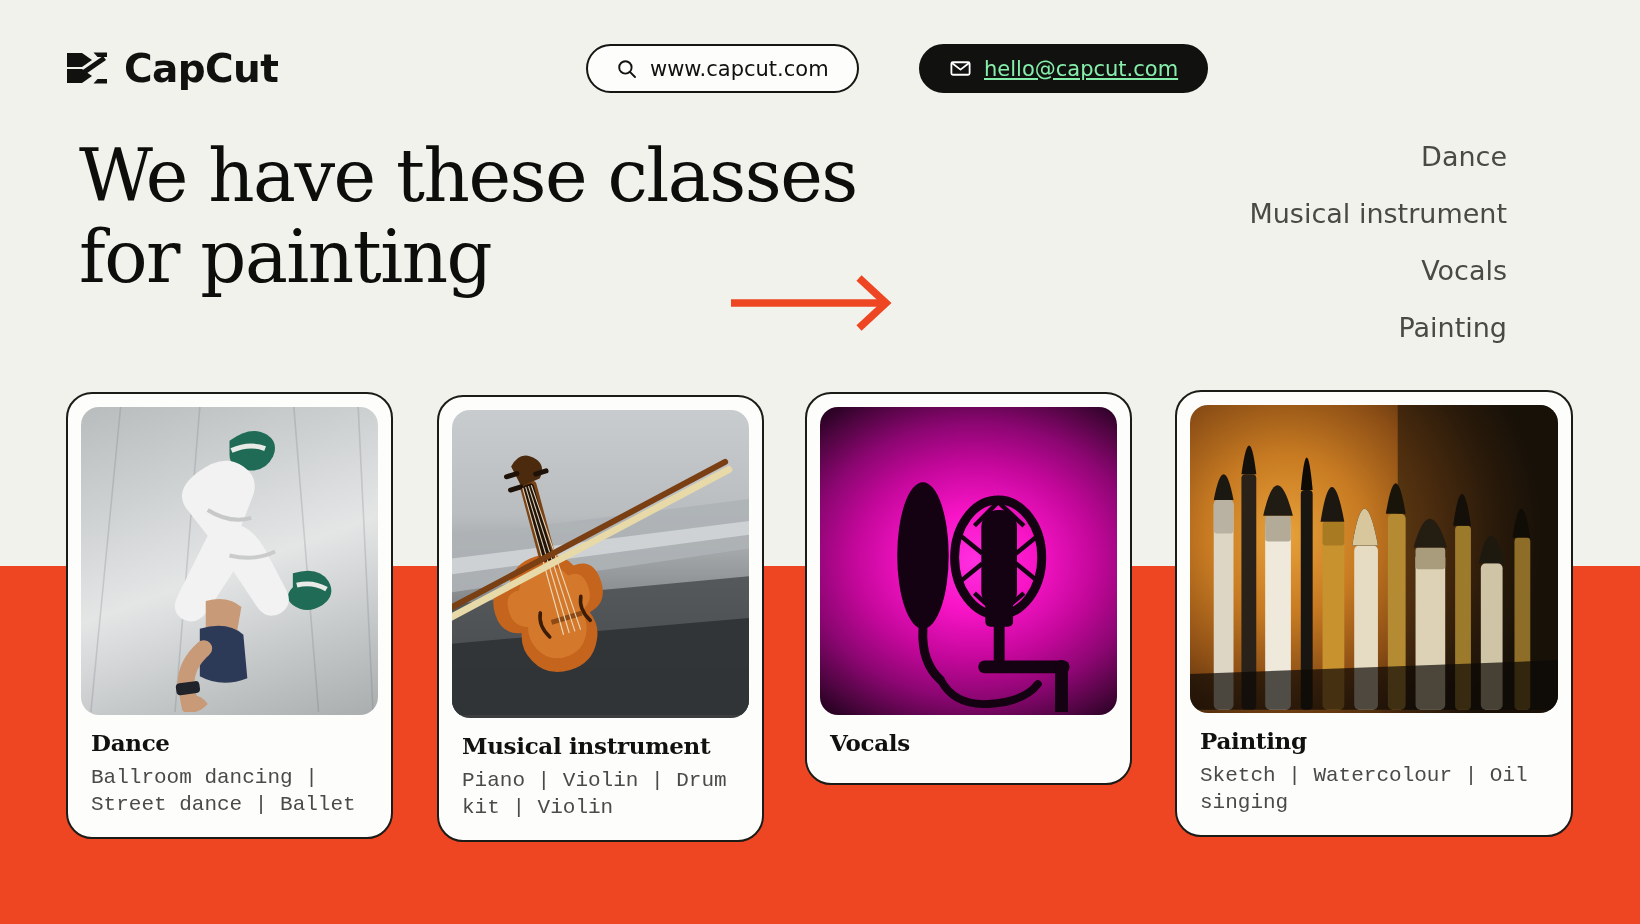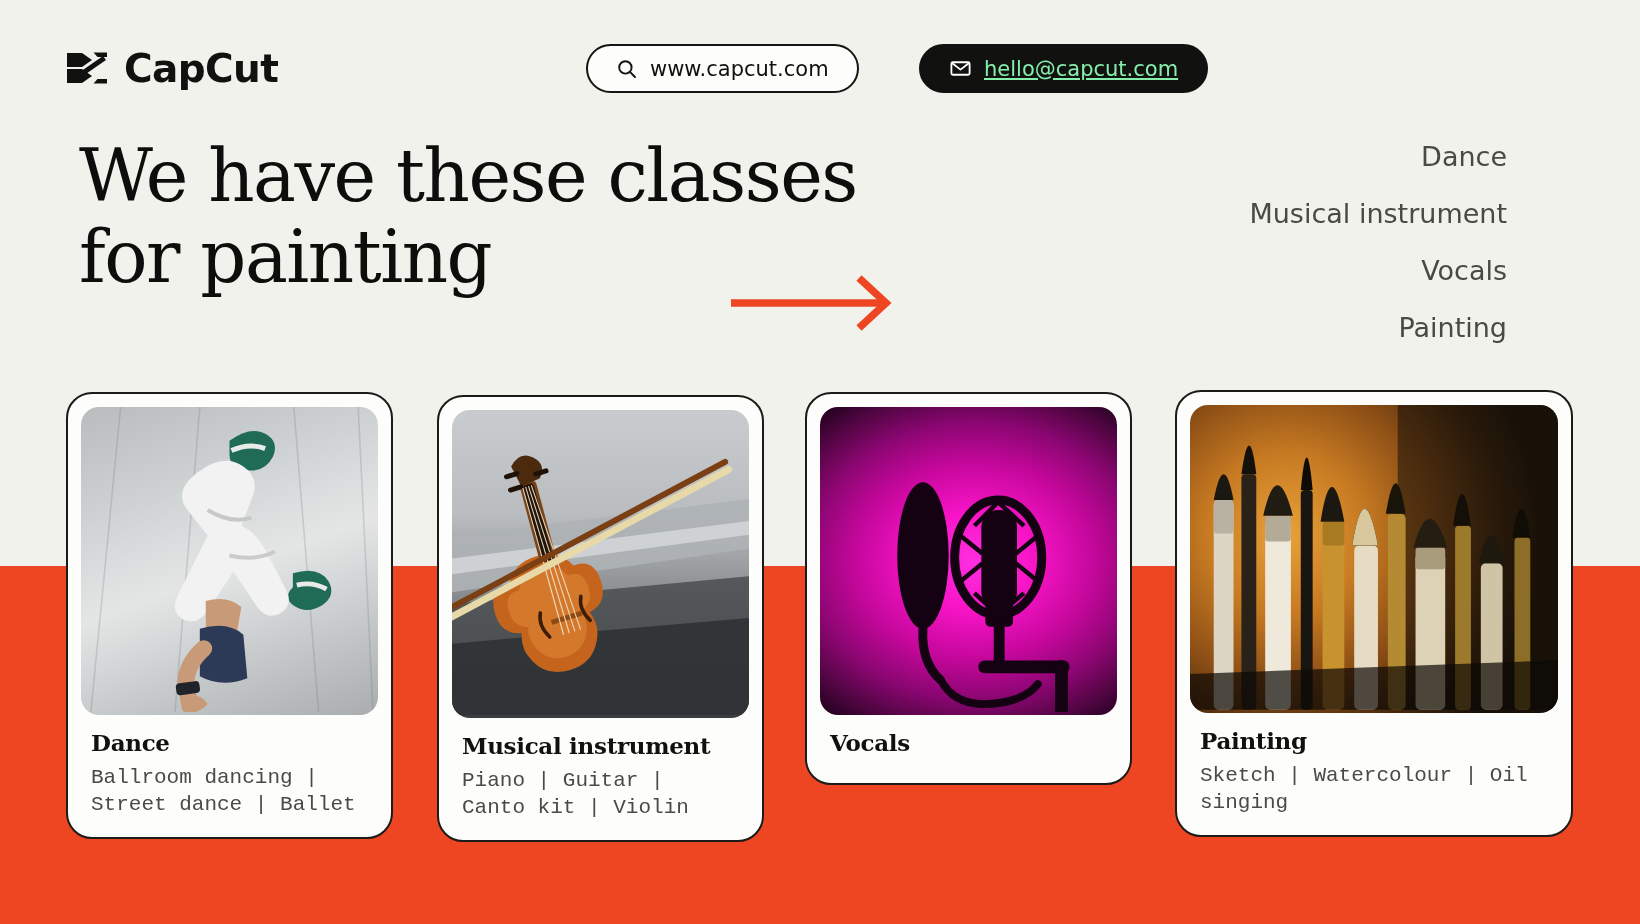--- a/index.html
+++ b/index.html
@@ -313,21 +313,21 @@
         </g>
 
         <g transform="rotate(-28 150 150)">
           <rect x="-20" y="128" width="330" height="7" rx="3" fill="#e7d9a8"></rect>
           <rect x="-20" y="120" width="330" height="6" rx="3" fill="#7a3f12"></rect>
         </g>
       </svg>
     </div>
     <div class="card-body">
       <div class="card-title">Musical instrument</div>
-      <div class="card-sub">Piano | Guitar | Canto kit | Violin</div>
+      <div class="card-sub">Piano | Violin | Drum kit | Violin</div>
     </div>
   </div>
 
   <div class="card" id="card-vocals">
     <div class="card-photo">
       <div class="photo-mic"></div>
       <svg class="mic-art" viewBox="0 0 300 308" preserveAspectRatio="xMidYMid slice">
 
         <ellipse cx="104" cy="150" rx="26" ry="74" fill="#140112"></ellipse>
         <path d="M104 224 q-2 34 18 52" stroke="#140112" stroke-width="9" fill="none" stroke-linecap="round"></path>

